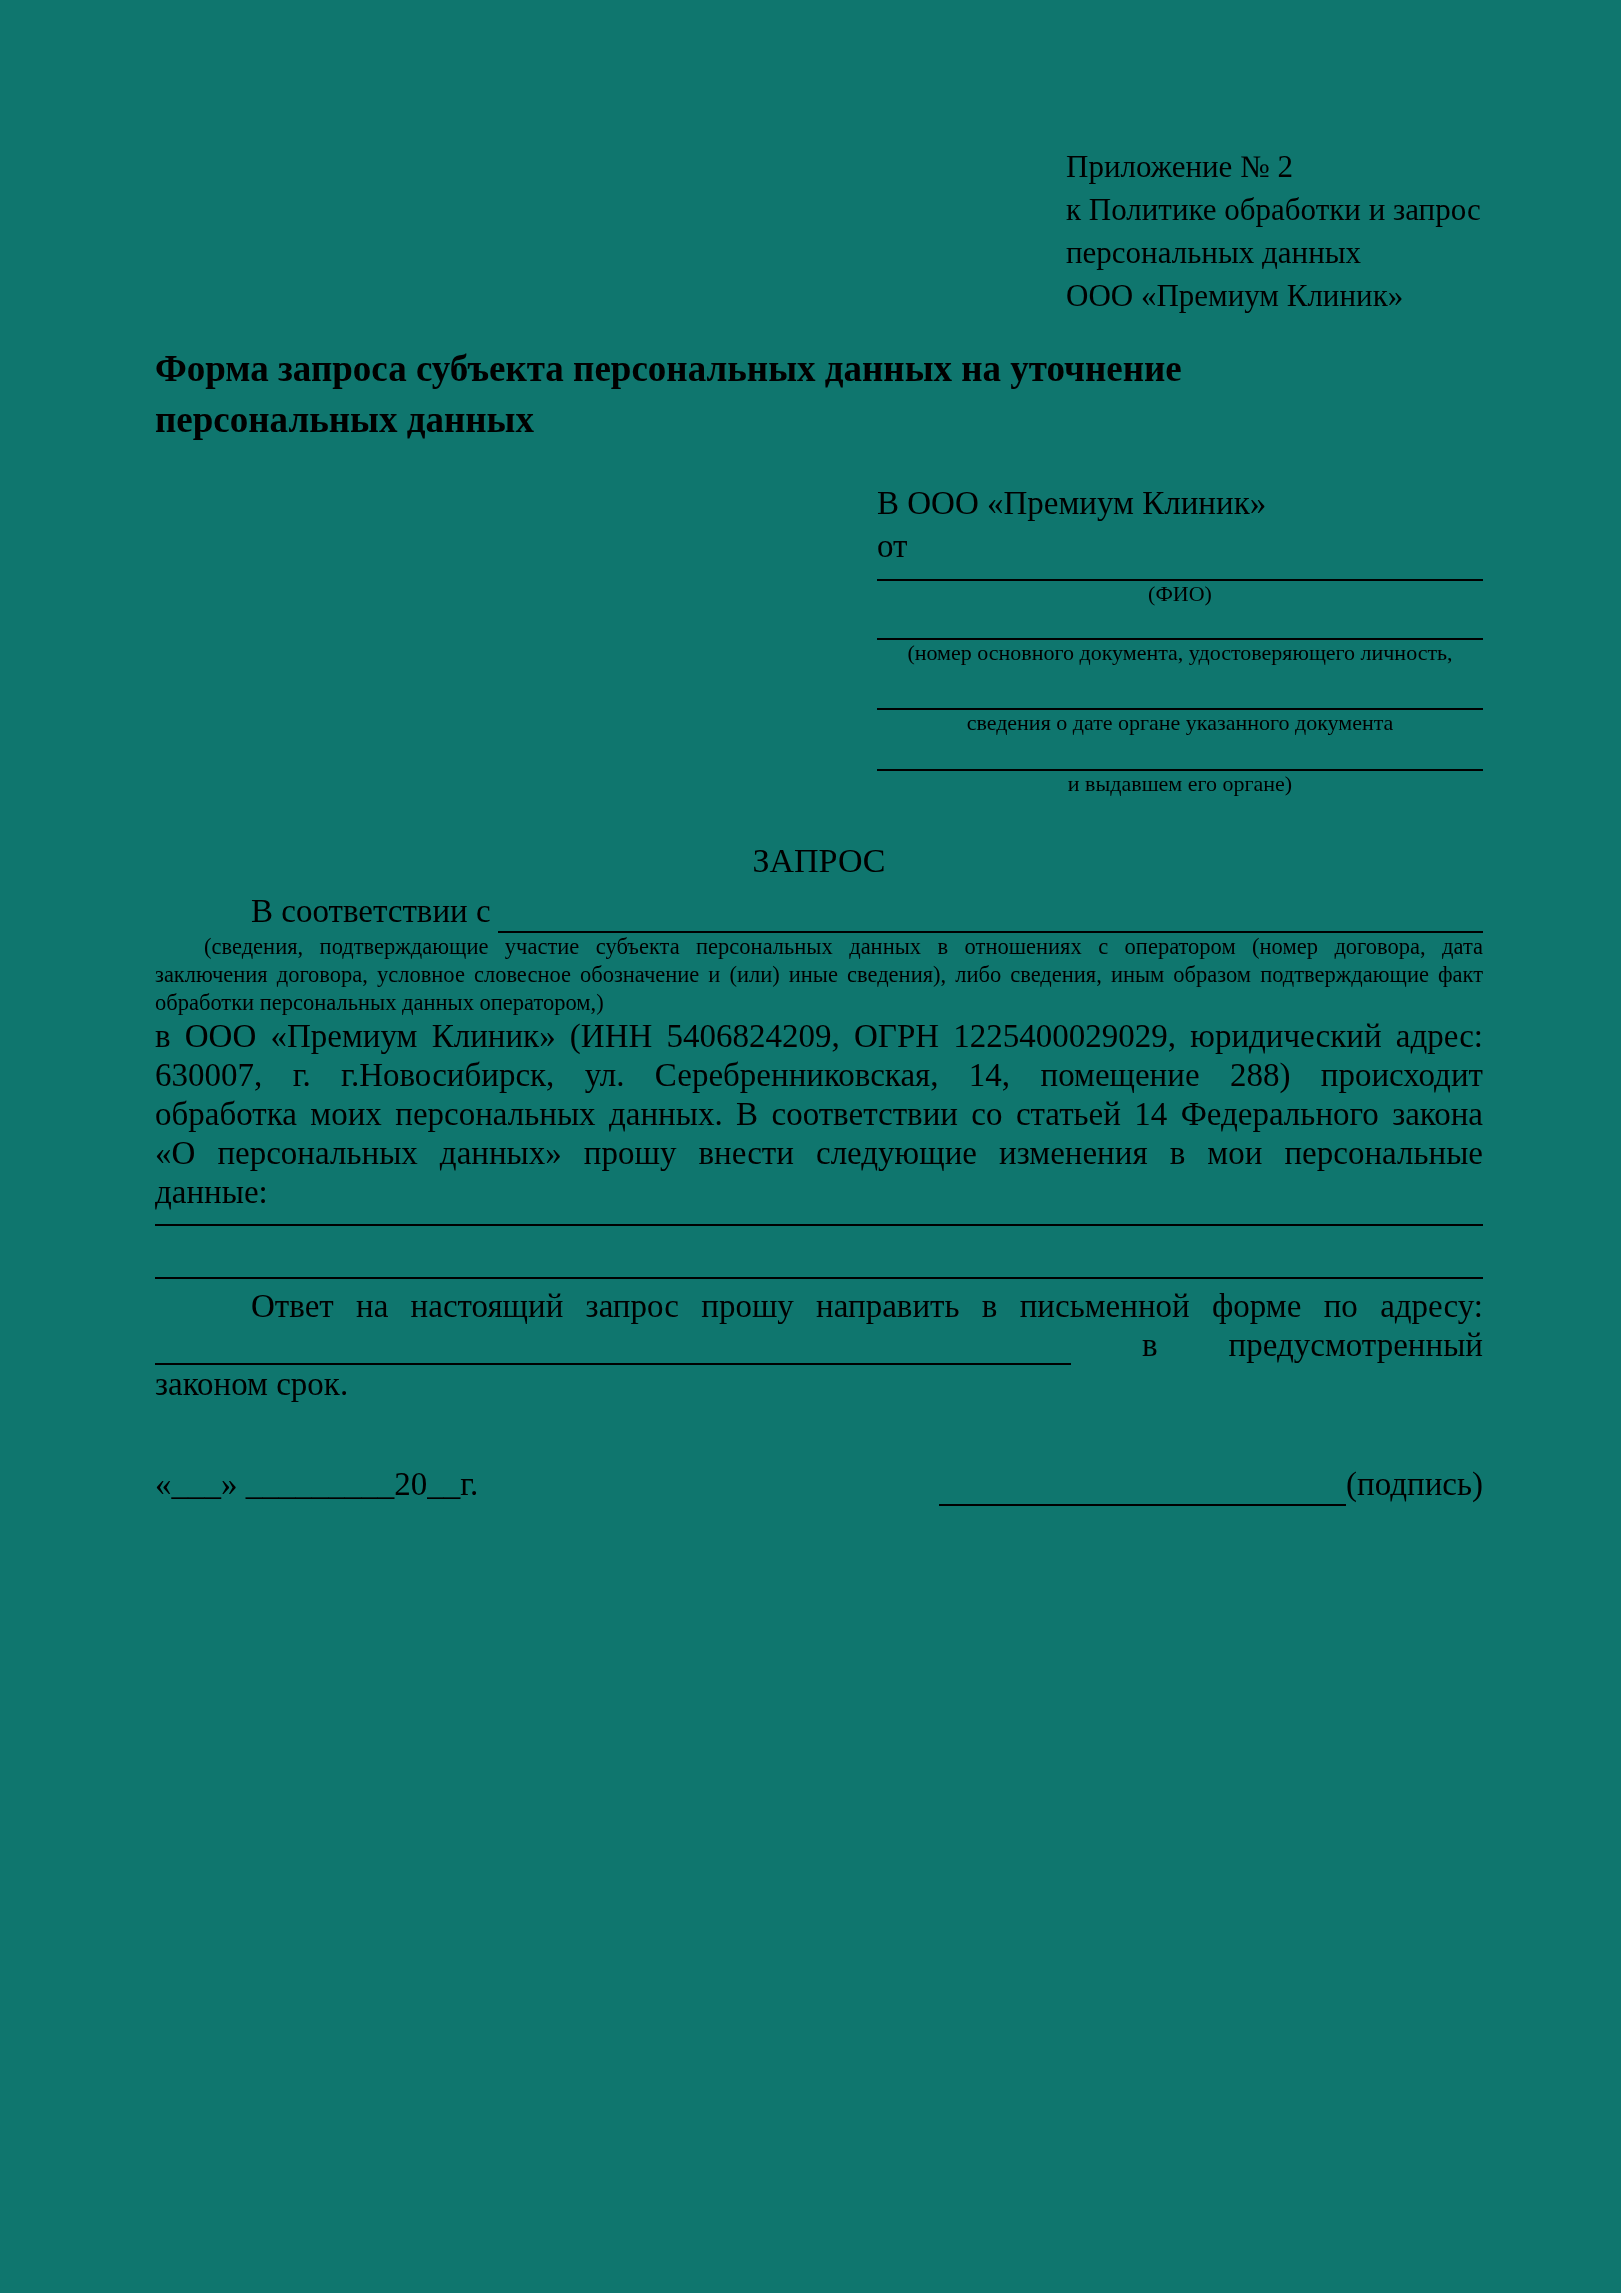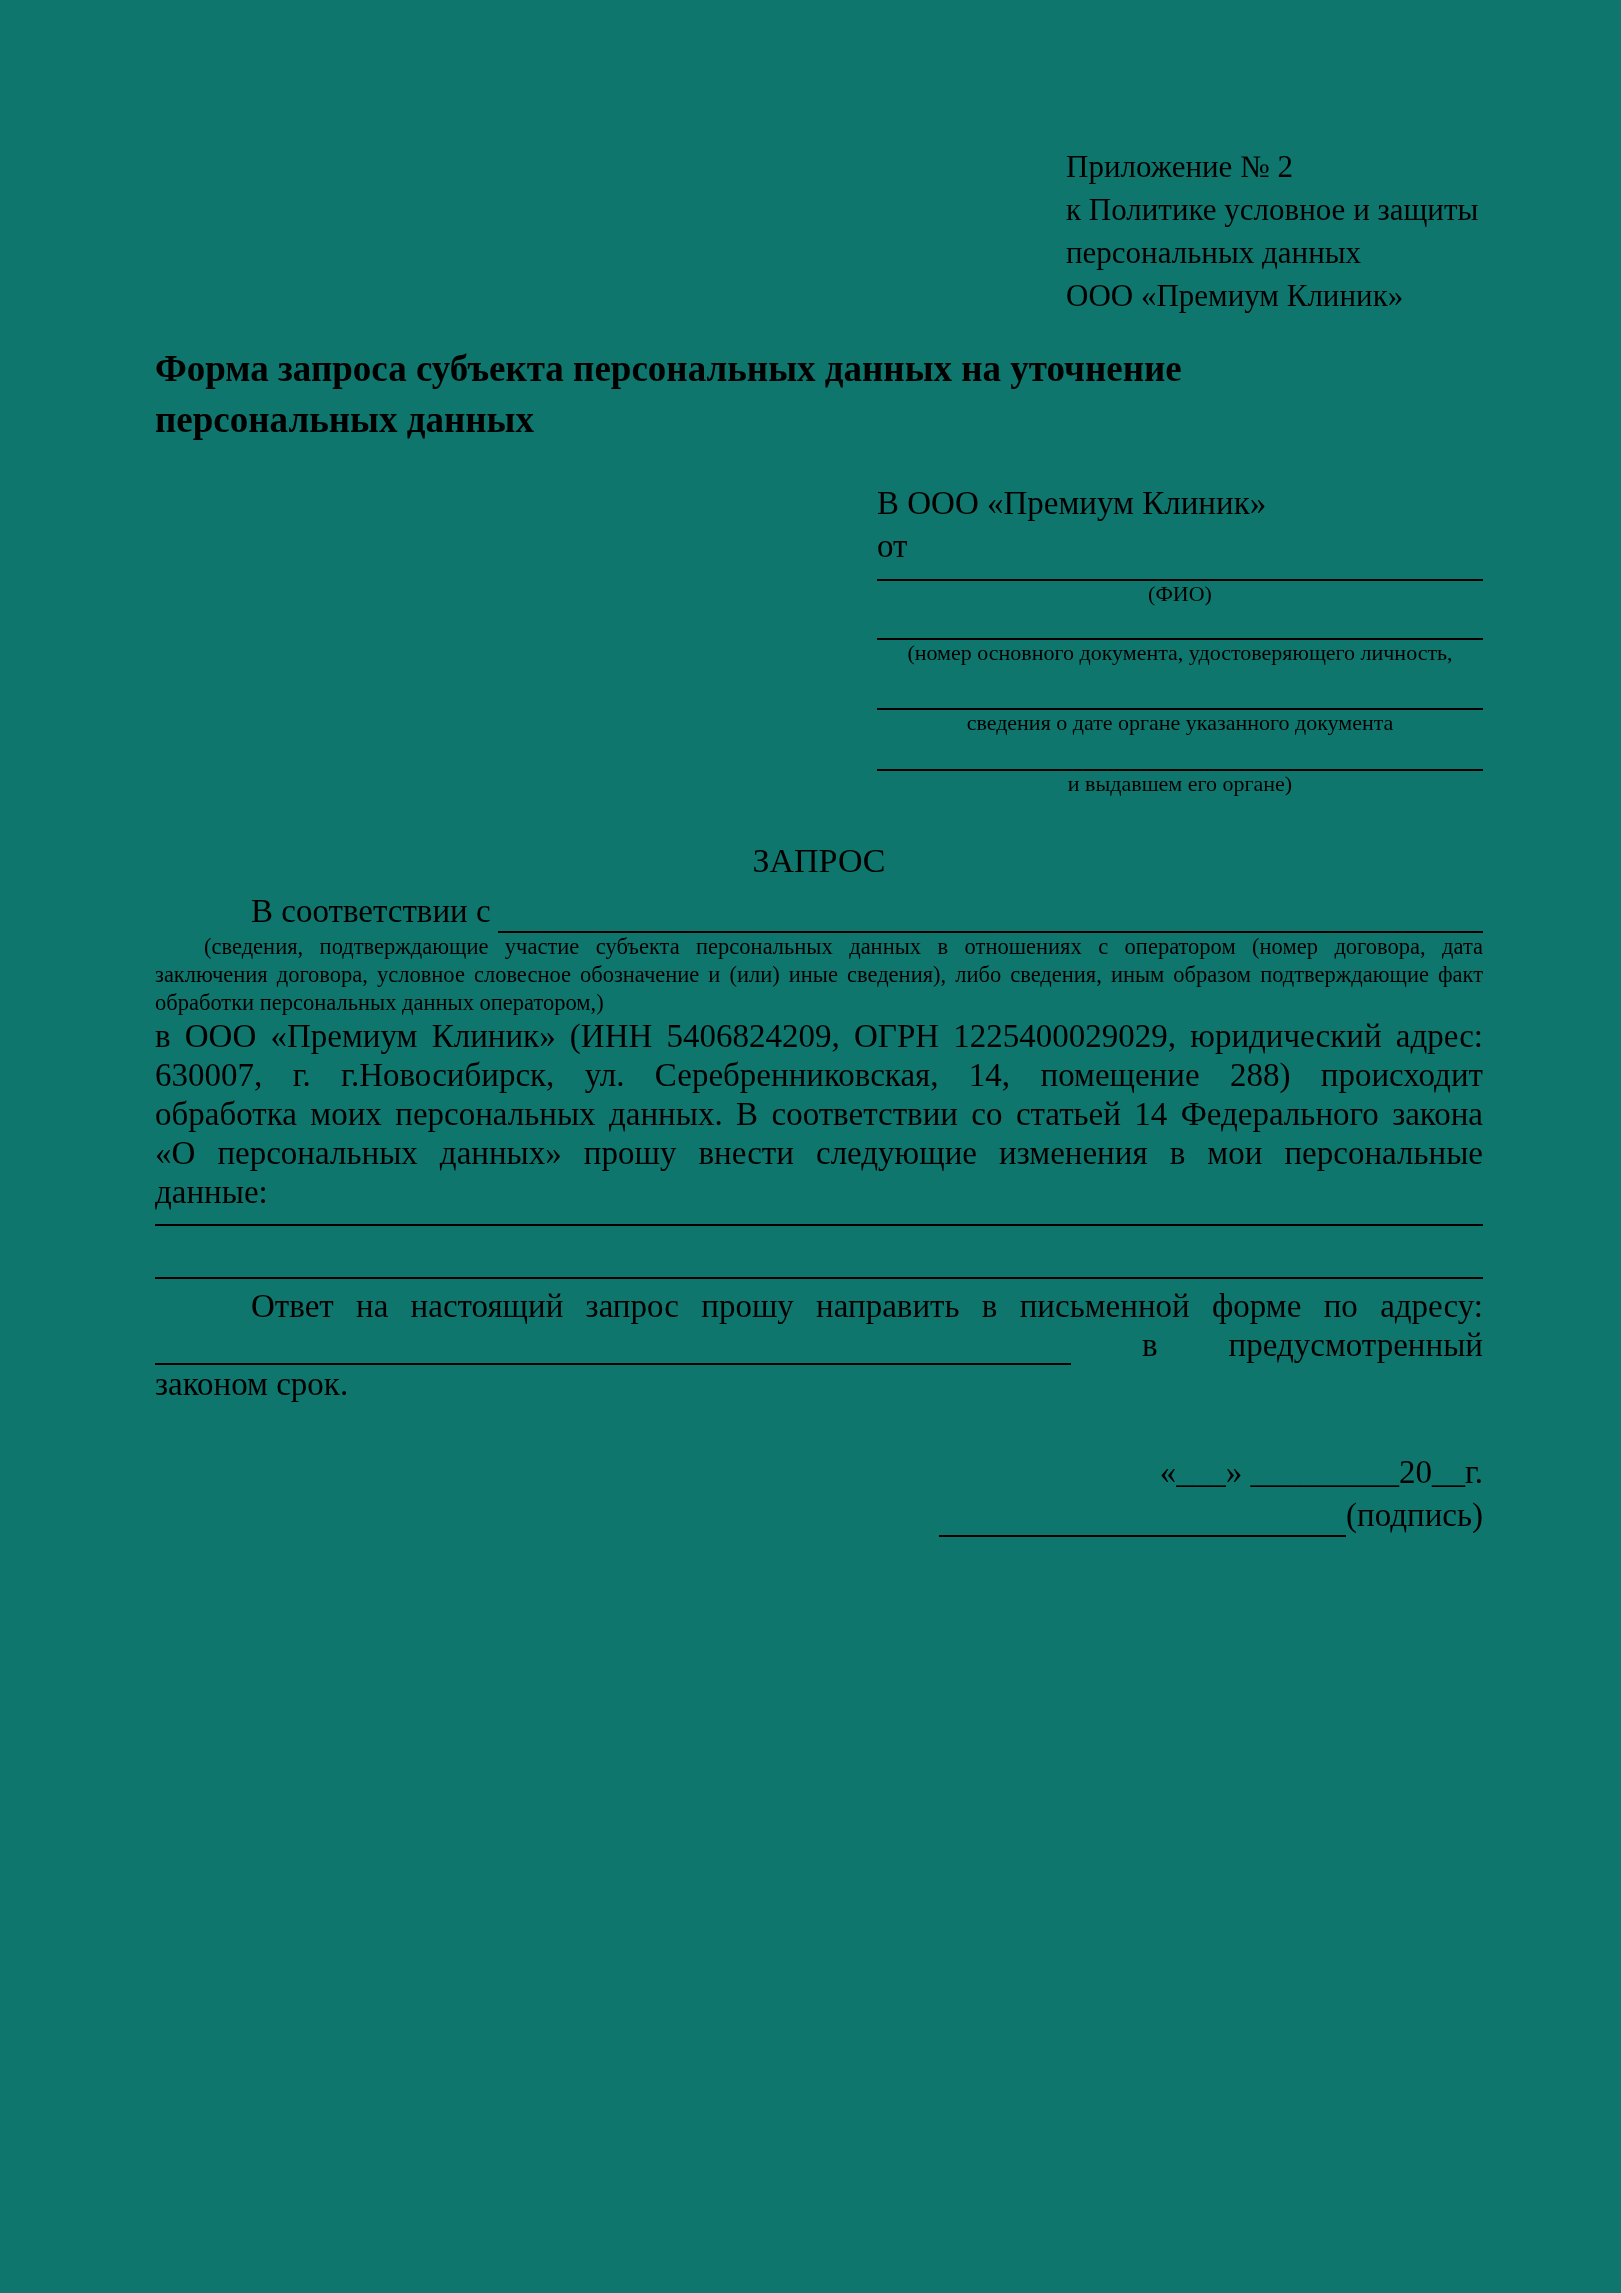--- a/index.html
+++ b/index.html
@@ -51,33 +51,33 @@
 
   .fill-a { height:11.8px; border-bottom:2.9px solid #000; }
   .fill-b { height:51px; border-bottom:2.9px solid #000; }
 
   .reply-first { margin-top:7.8px; font-size:33px; line-height:39px; text-indent:96px; text-align:justify; text-align-last:justify; }
   .reply-tail { display:flex; justify-content:space-between; align-items:flex-end; font-size:33px; line-height:39px; }
   .reply-line { width:916px; height:33px; border-bottom:2.9px solid #000; }
   .reply-end { font-size:33px; line-height:39px; }
 
   
-  .footer { margin-top:47px; display:flex; justify-content:space-between; align-items:flex-end; font-size:33px; line-height:43px;flex-direction:column; }
+  .footer { margin-top:59px; display:flex; justify-content:space-between; align-items:flex-end; font-size:33px; line-height:43px; }
   .sig-group { display:flex; align-items:flex-end; }
   .sig-line { width:407px; height:37px; border-bottom:2.9px solid #000; }
 </style>
 </head>
 <body>
 
 <div class="page">
   <div class="content">
 
     <div class="annex">
       <div>Приложение № 2</div>
-      <div>к Политике условное и защиты</div>
+      <div>к Политике обработки и запрос</div>
       <div>персональных данных</div>
       <div>ООО «Премиум Клиник»</div>
     </div>
 
     <div class="title">
       <div>Форма запроса субъекта персональных данных на уточнение</div>
       <div>персональных данных</div>
     </div>
 
     <div class="addressee">

